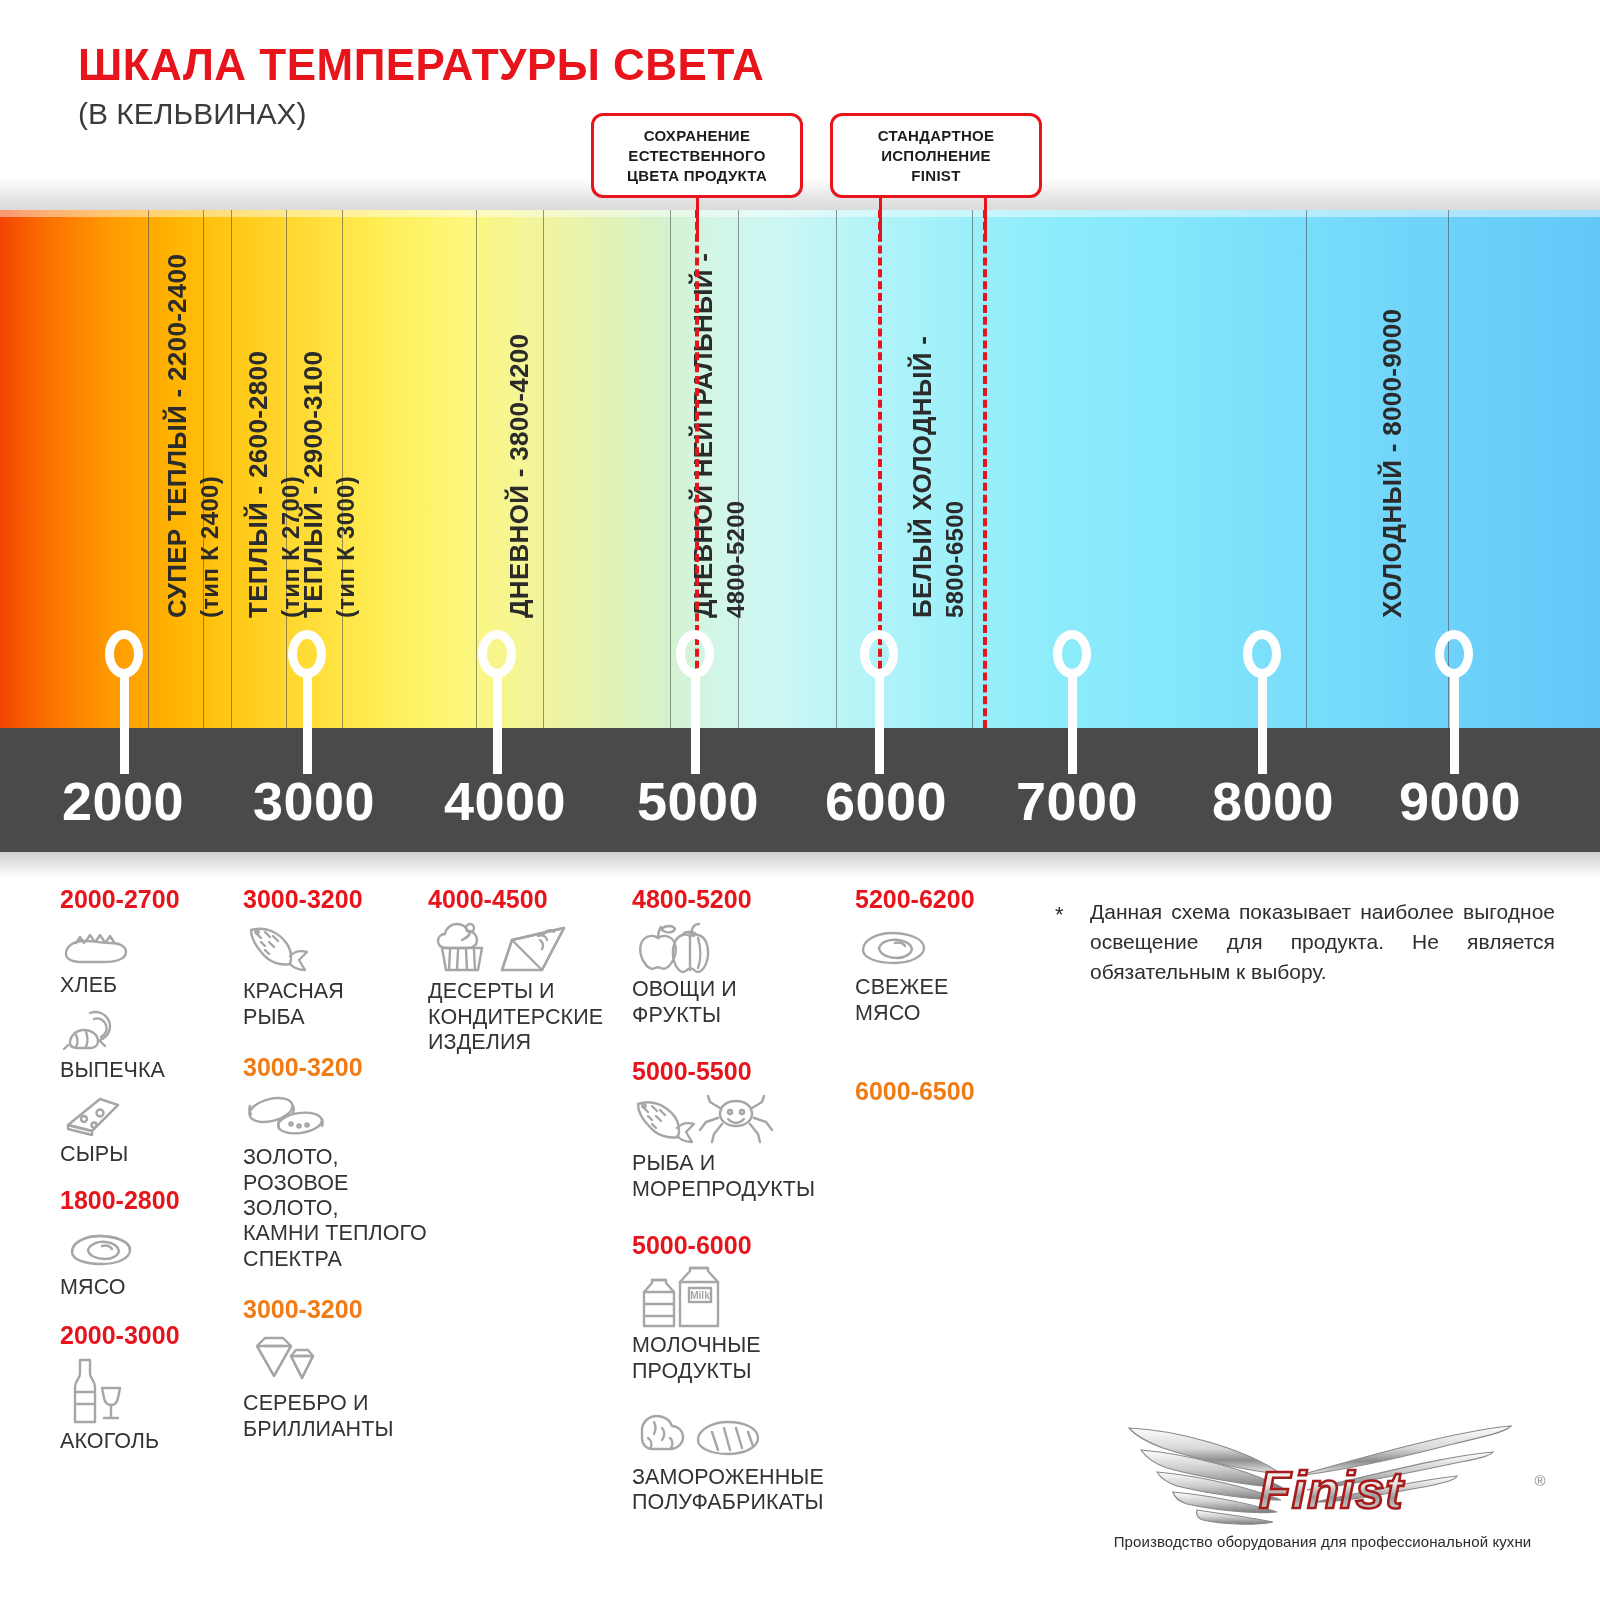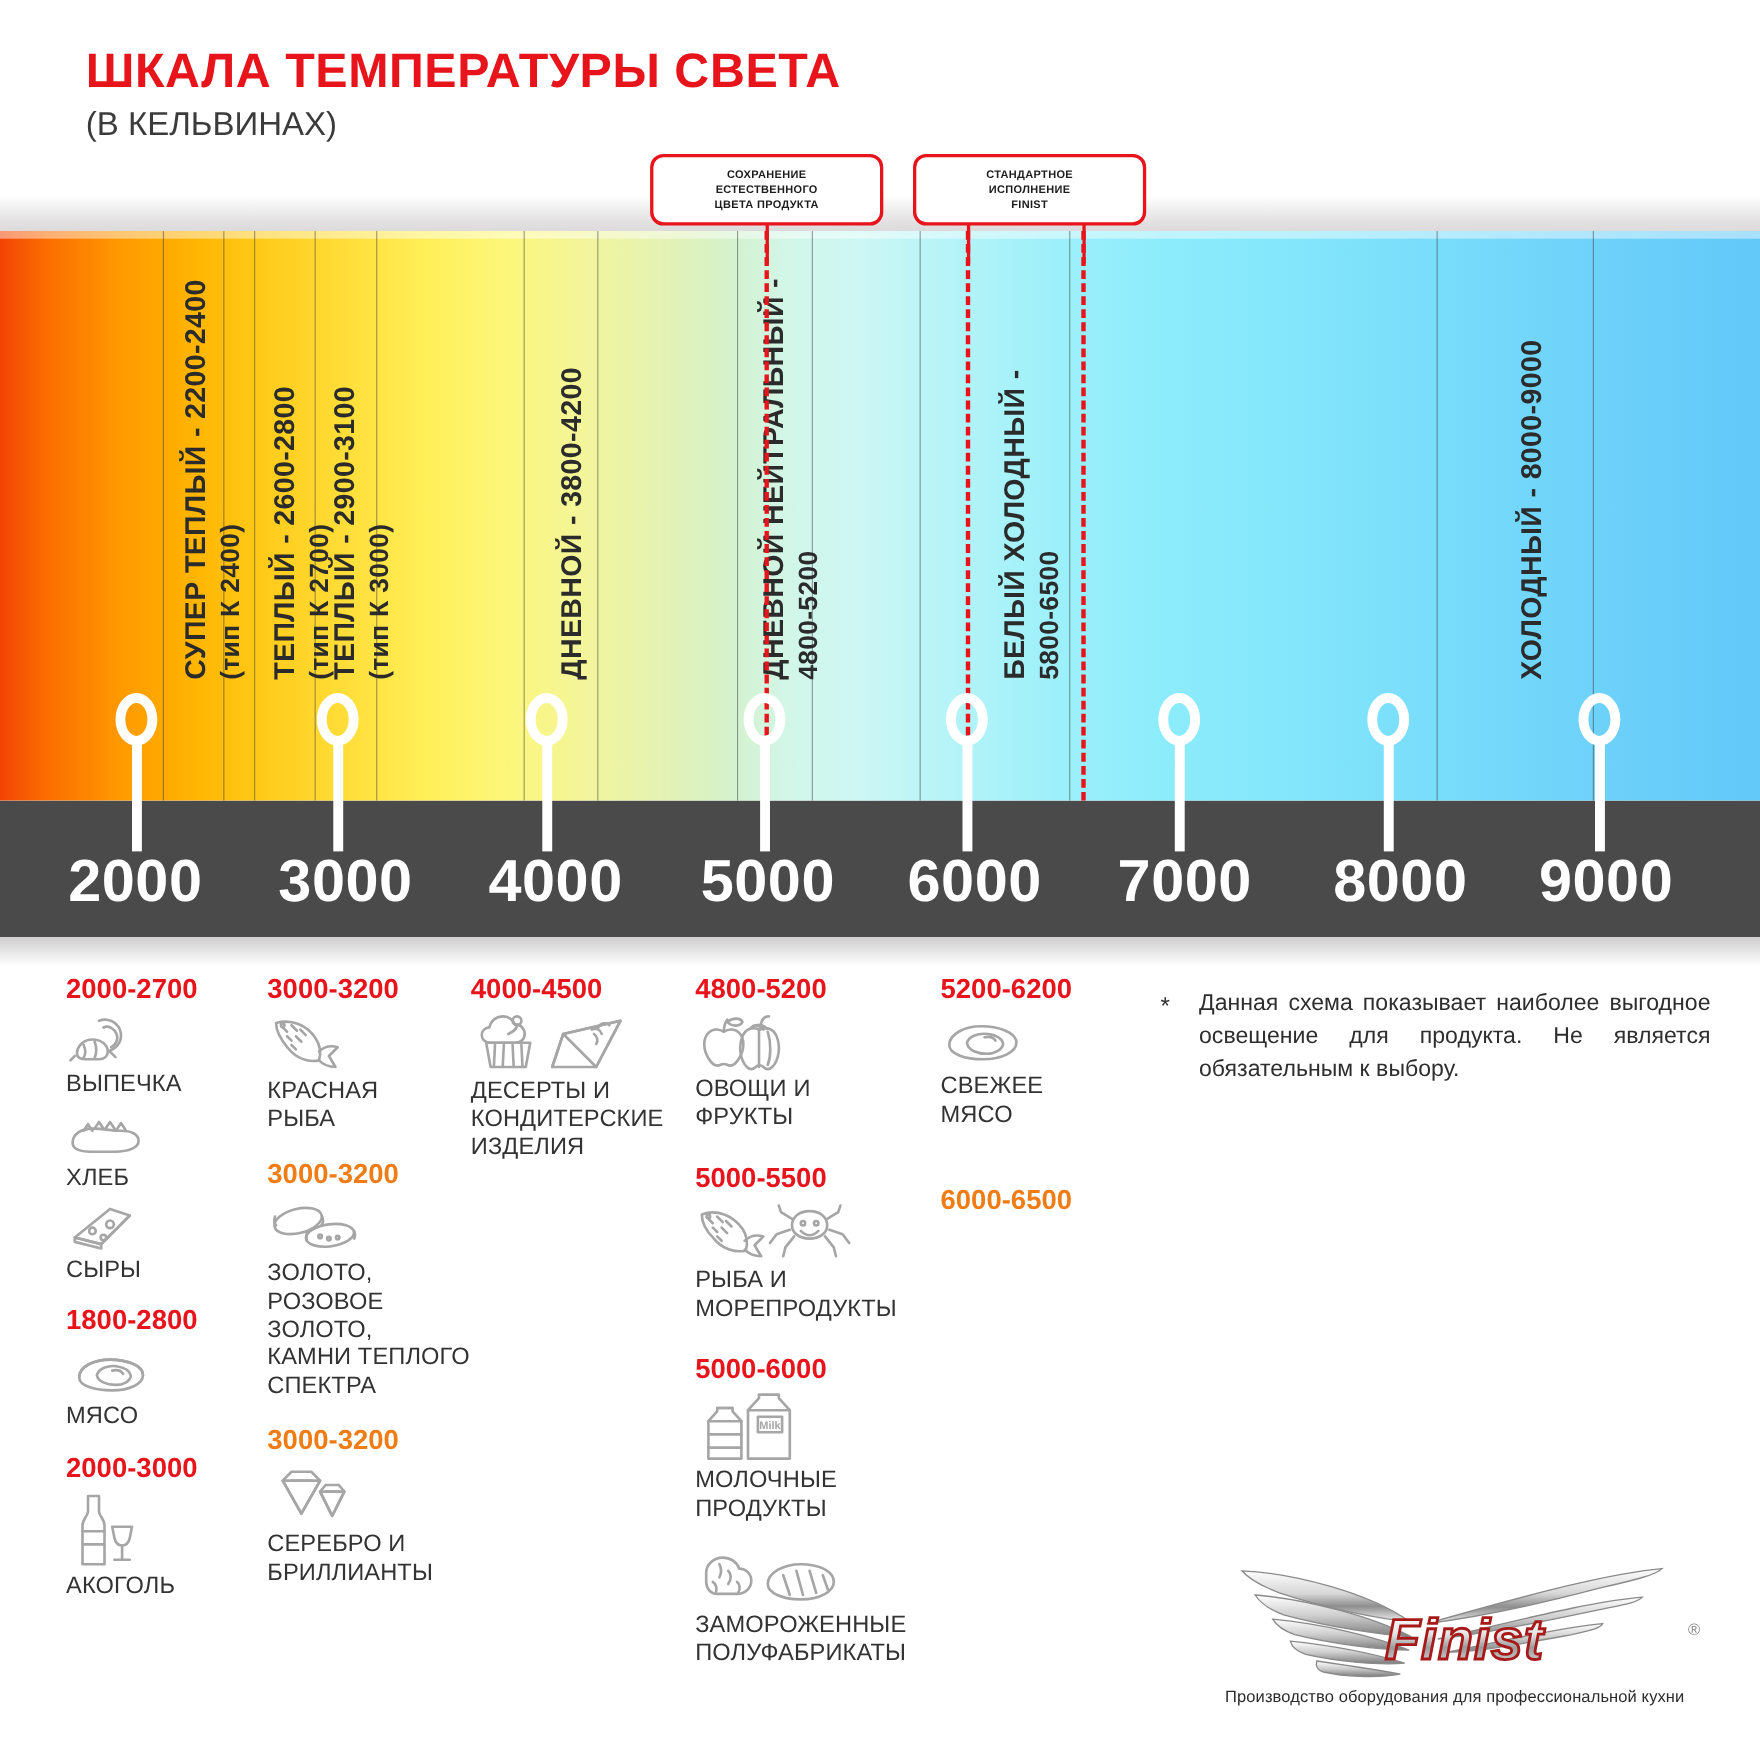--- a/index.html
+++ b/index.html
@@ -22,26 +22,25 @@
     font-size: 30px; color: #3b3b3b; white-space: nowrap;
   }
 
   
   .callout {
     position: absolute;
     border: 3px solid #e8141c;
     border-radius: 12px;
     background: #fff;
     text-align: center;
-    font-size: 10px; font-weight: bold; color: #1c1c1c;
+    font-size: 15px; font-weight: bold; color: #1c1c1c;
     line-height: 1.33;
     padding: 10px 8px 9px 8px;
     letter-spacing: 0.3px;
     z-index: 6;
-    margin-top: 27px;
   }
   .callout-stem {
     position: absolute; width: 3px; background: #e8141c; z-index: 5;
   }
 
   
   .scale-shadow {
     position: absolute; left: 0; top: 178px; width: 1600px; height: 32px;
     background: linear-gradient(to bottom, #ffffff 0%, #e2e0e0 75%, #dcdada 100%);
   }
@@ -291,41 +290,41 @@
   <div class="axis-num" style="left:825px;">6000</div>
   <div class="axis-num" style="left:1016px;">7000</div>
   <div class="axis-num" style="left:1212px;">8000</div>
   <div class="axis-num" style="left:1399px;">9000</div>
 
   <div class="legend-col" style="left:60px; width:170px;">
     <div class="blk">
       <div class="range red">2000-2700</div>
       <div class="item">
         <div class="item-icon">
+          <svg width="74" height="40" viewBox="0 0 74 40">
+              <g fill="none" stroke="#a6a6a6" stroke-width="2.4" stroke-linecap="round" stroke-linejoin="round">
+            <path d="M6 24c0-8 8-13 18-13 11 0 18 2 26 2 9 0 16 3 16 9 0 6-8 10-22 10H22C12 32 6 29 6 24z"></path>
+            <path d="M16 13l4-6 4 6M26 11l4-6 4 6M36 11l4-6 4 6M46 12l4-6 4 6"></path>
+          </g>
+            </svg>
+        </div>
+        <div class="item-label">ХЛЕБ</div>
+      </div>
+      <div class="item">
+        <div class="item-icon">
           <svg width="74" height="48" viewBox="0 0 74 48">
               <g fill="none" stroke="#a6a6a6" stroke-width="2.4" stroke-linecap="round" stroke-linejoin="round">
             <path d="M30 6c8-3 16 1 19 8 3 8-1 16-9 19"></path>
             <path d="M34 12c5-2 10 1 12 6 2 5-1 10-5 12"></path>
             <path d="M10 36c0-7 6-13 14-13 8 0 14 5 14 11 0 4-3 7-8 7H18c-5 0-8-2-8-5z"></path>
             <path d="M8 38l-4 4M40 34l5 5M16 28c2 4 2 8 0 12M26 25c2 5 2 10 0 15"></path>
           </g>
             </svg>
         </div>
         <div class="item-label">ВЫПЕЧКА</div>
-      </div>
-      <div class="item">
-        <div class="item-icon">
-          <svg width="74" height="40" viewBox="0 0 74 40">
-              <g fill="none" stroke="#a6a6a6" stroke-width="2.4" stroke-linecap="round" stroke-linejoin="round">
-            <path d="M6 24c0-8 8-13 18-13 11 0 18 2 26 2 9 0 16 3 16 9 0 6-8 10-22 10H22C12 32 6 29 6 24z"></path>
-            <path d="M16 13l4-6 4 6M26 11l4-6 4 6M36 11l4-6 4 6M46 12l4-6 4 6"></path>
-          </g>
-            </svg>
-        </div>
-        <div class="item-label">ХЛЕБ</div>
       </div>
       <div class="item">
         <div class="item-icon">
           <svg width="74" height="48" viewBox="0 0 74 48">
               <g fill="none" stroke="#a6a6a6" stroke-width="2.4" stroke-linecap="round" stroke-linejoin="round">
             <path d="M8 34L40 8l18 6-26 26z"></path>
             <path d="M8 34l24 6 26-26M8 34v4l24 6v-4"></path>
             <circle cx="24" cy="28" r="3"></circle>
                 <circle cx="40" cy="22" r="3.5"></circle>
                 <circle cx="34" cy="34" r="2.5"></circle>

